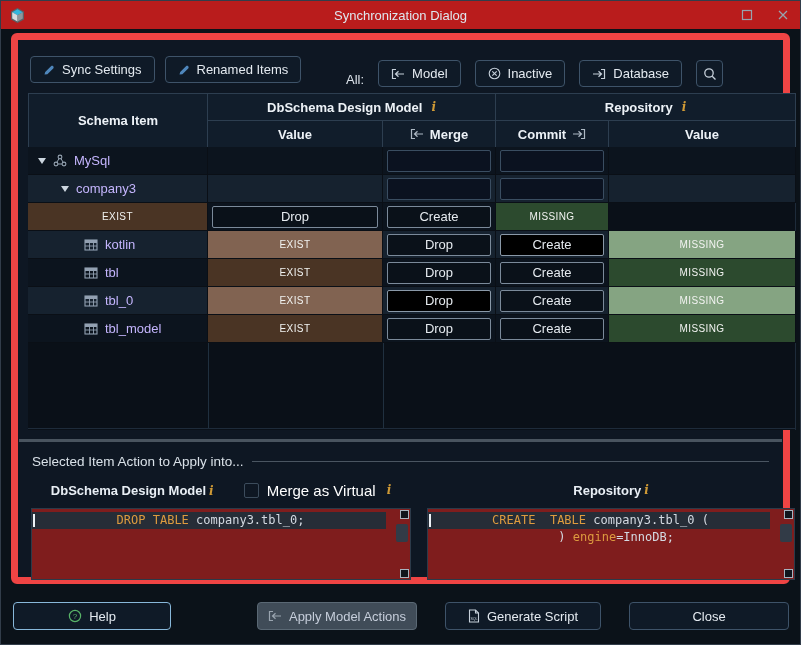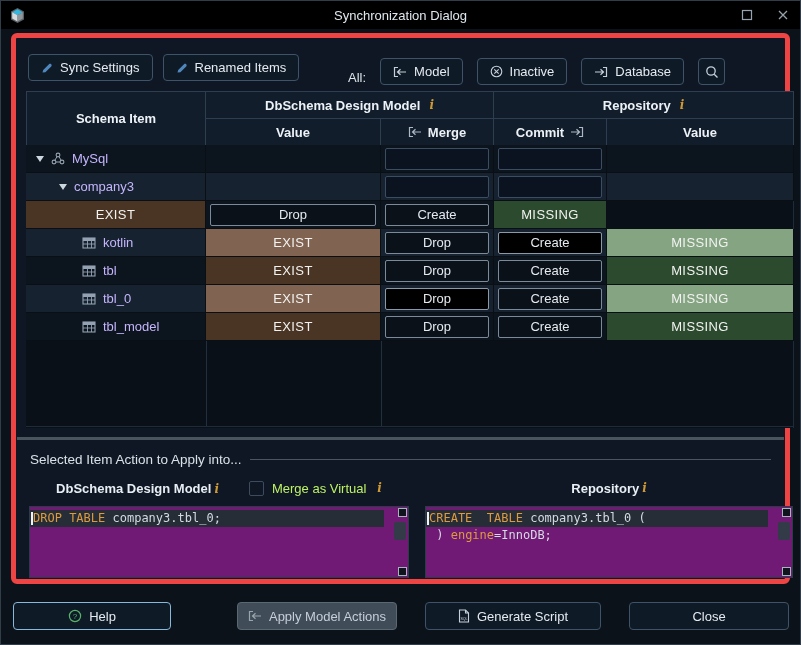--- a/index.html
+++ b/index.html
@@ -11,36 +11,36 @@
     width: 801px; height: 645px;
     background: #0b1219;
     border: 1px solid #323d4a;
     color: #e4eaf0;
     overflow: hidden;
   }
 
   
   .titlebar {
     position: absolute; left:0; top:0; width:100%; height:28px;
-    background:#000000;
+    background:#b91c1c;
     display:flex; align-items:center;
   }
   .titlebar .app-icon { margin-left:8px; display:flex; }
   .titlebar .title {
     position:absolute; left:0; right:0; text-align:center;
     font-size:13px; color:#dfe7ee;
   }
   .win-controls { position:absolute; right:6px; top:0; height:28px; display:flex; align-items:center; gap:14px; }
   .win-btn { width:22px; height:22px; display:flex; align-items:center; justify-content:center; cursor:default; }
 
   
   .panel {
     position:absolute; left:10px; top:32px; width:779px; height:551px;
     background:#0e1723;
-    border:5px solid #ef4444;
+    border:7px solid #ef4444;
     border-radius:6px;
   }
 
   
   .toolbar {
     position:absolute; left:12px; right:12px; top:16px; height:27px;
     display:flex; align-items:center;
   }
   .tb-left { display:flex; gap:10px; }
   .tb-right { margin-left:auto; margin-right:48px; display:flex; align-items:flex-end; gap:14px;margin-top:8px; }
@@ -74,21 +74,21 @@
   .hcell.repo-group  { grid-column:4/6; grid-row:1; }
 
   .trow {
     display:grid; grid-template-columns:180px 175px 113px 113px 187px;
     height:28px;
   }
   .stripe-dark  { background:#0c141e; }
   .stripe-light { background:#16222f; }
   .cell { display:flex; align-items:center; border-right:1px solid #0a0f16; border-bottom:1px solid #0a0f16; }
   .name-cell { gap:7px; color:#c4b5fd; }
-  .value-cell { justify-content:center; color:#f2f3f1; letter-spacing:.4px; font-size:13px; }
+  .value-cell { justify-content:center; color:#f2f3f1; letter-spacing:.4px; font-size:10px; }
   .exist-dark   { background:#4a3424; }
   .exist-light  { background:#816351; }
   .missing-dark { background:#2c4a2e; }
   .missing-light{ background:#85a482; }
   .btn-cell { padding:0; }
   .cell-btn {
     flex:1; margin:2px 4px; height:22px; border:1px solid #7b8a9a; border-radius:2px;
     background:#0a1119; display:flex; align-items:center; justify-content:center;
     font-size:13px; color:#e5eaef; cursor:default;
   }
@@ -122,50 +122,50 @@
     position:absolute; left:13px; top:440px; width:764px; height:20px;
     display:grid; grid-template-columns:380px 368px; gap:16px;
   }
   .bh-left { display:flex; align-items:center; justify-content:center; gap:30px; }
   .bh-right { display:flex; align-items:center; justify-content:center; }
   .bh-title { font-weight:bold; font-size:13px; color:#e8eef4; white-space:nowrap; }
   .info-icon { font-family:"DejaVu Serif", serif; font-style:italic; font-weight:bold; color:#cf9a36; font-size:12px; margin-left:3px; }
   .info-icon::after { content:"i"; }
   .checkbox-group { display:flex; align-items:center; gap:8px; }
   .checkbox { width:15px; height:15px; border:1.5px solid #3c4c5c; border-radius:2px; background:transparent; }
-  .checkbox-label { font-size:13px; color:#bef264; white-space:nowrap; }
+  .checkbox-label { font-size:15px; color:#ffffff; white-space:nowrap; }
 
   .editors {
     position:absolute; left:13px; top:468px; height:72px;
     display:grid; grid-template-columns:380px 368px; gap:16px;
   }
   .editor {
-    position:relative; border:1px solid #2c3a49; background:#701a75;
+    position:relative; border:1px solid #2c3a49; background:#7f1d1d;
     font-family:"DejaVu Sans Mono", monospace; font-size:12px; line-height:17px;
-    overflow:hidden; padding-top:3px;
+    overflow:hidden; padding-top:3px;text-align:center;
   }
   .code-line { height:17px; padding-left:3px; white-space:pre; position:relative; color:#d4dae2; }
   .code-line.hl { background:#262d37; margin-right:24px; }
   .tok-k { color:#dd9b3f; }
   .tok-p { color:#d4dae2; }
   .caret { position:absolute; left:1px; top:2px; width:1.5px; height:13px; background:#eef3f8; }
   .corner-btn {
     position:absolute; width:9px; height:9px; border:1px solid #a7b3bf; background:#10151d; z-index:3;
   }
   .corner-btn.tr { top:1px; right:1px; }
   .corner-btn.br { bottom:1px; right:1px; }
   .scroll-thumb { position:absolute; right:2px; top:15px; width:12px; height:18px; background:#323b47; border-radius:2px; }
 
   
   .footer { position:absolute; left:0; right:0; top:601px; height:30px; }
   .footer .btn { height:28px; font-size:13px; }
   .help-btn { position:absolute; left:12px; width:158px; border:1.5px solid #88b8da; }
   .footer-right { position:absolute; right:11px; display:flex; gap:28px; }
   .apply-btn { width:160px; background:#404c58; border-color:#5a6874; color:#c6cedb; }
-  .generate-btn { width:176px; }
+  .generate-btn { width:156px; }
   .close-btn { width:160px; }
 
   svg { display:block; }
 </style>
 </head>
 <body>
 
 <div class="window">
 
   <div class="titlebar">

